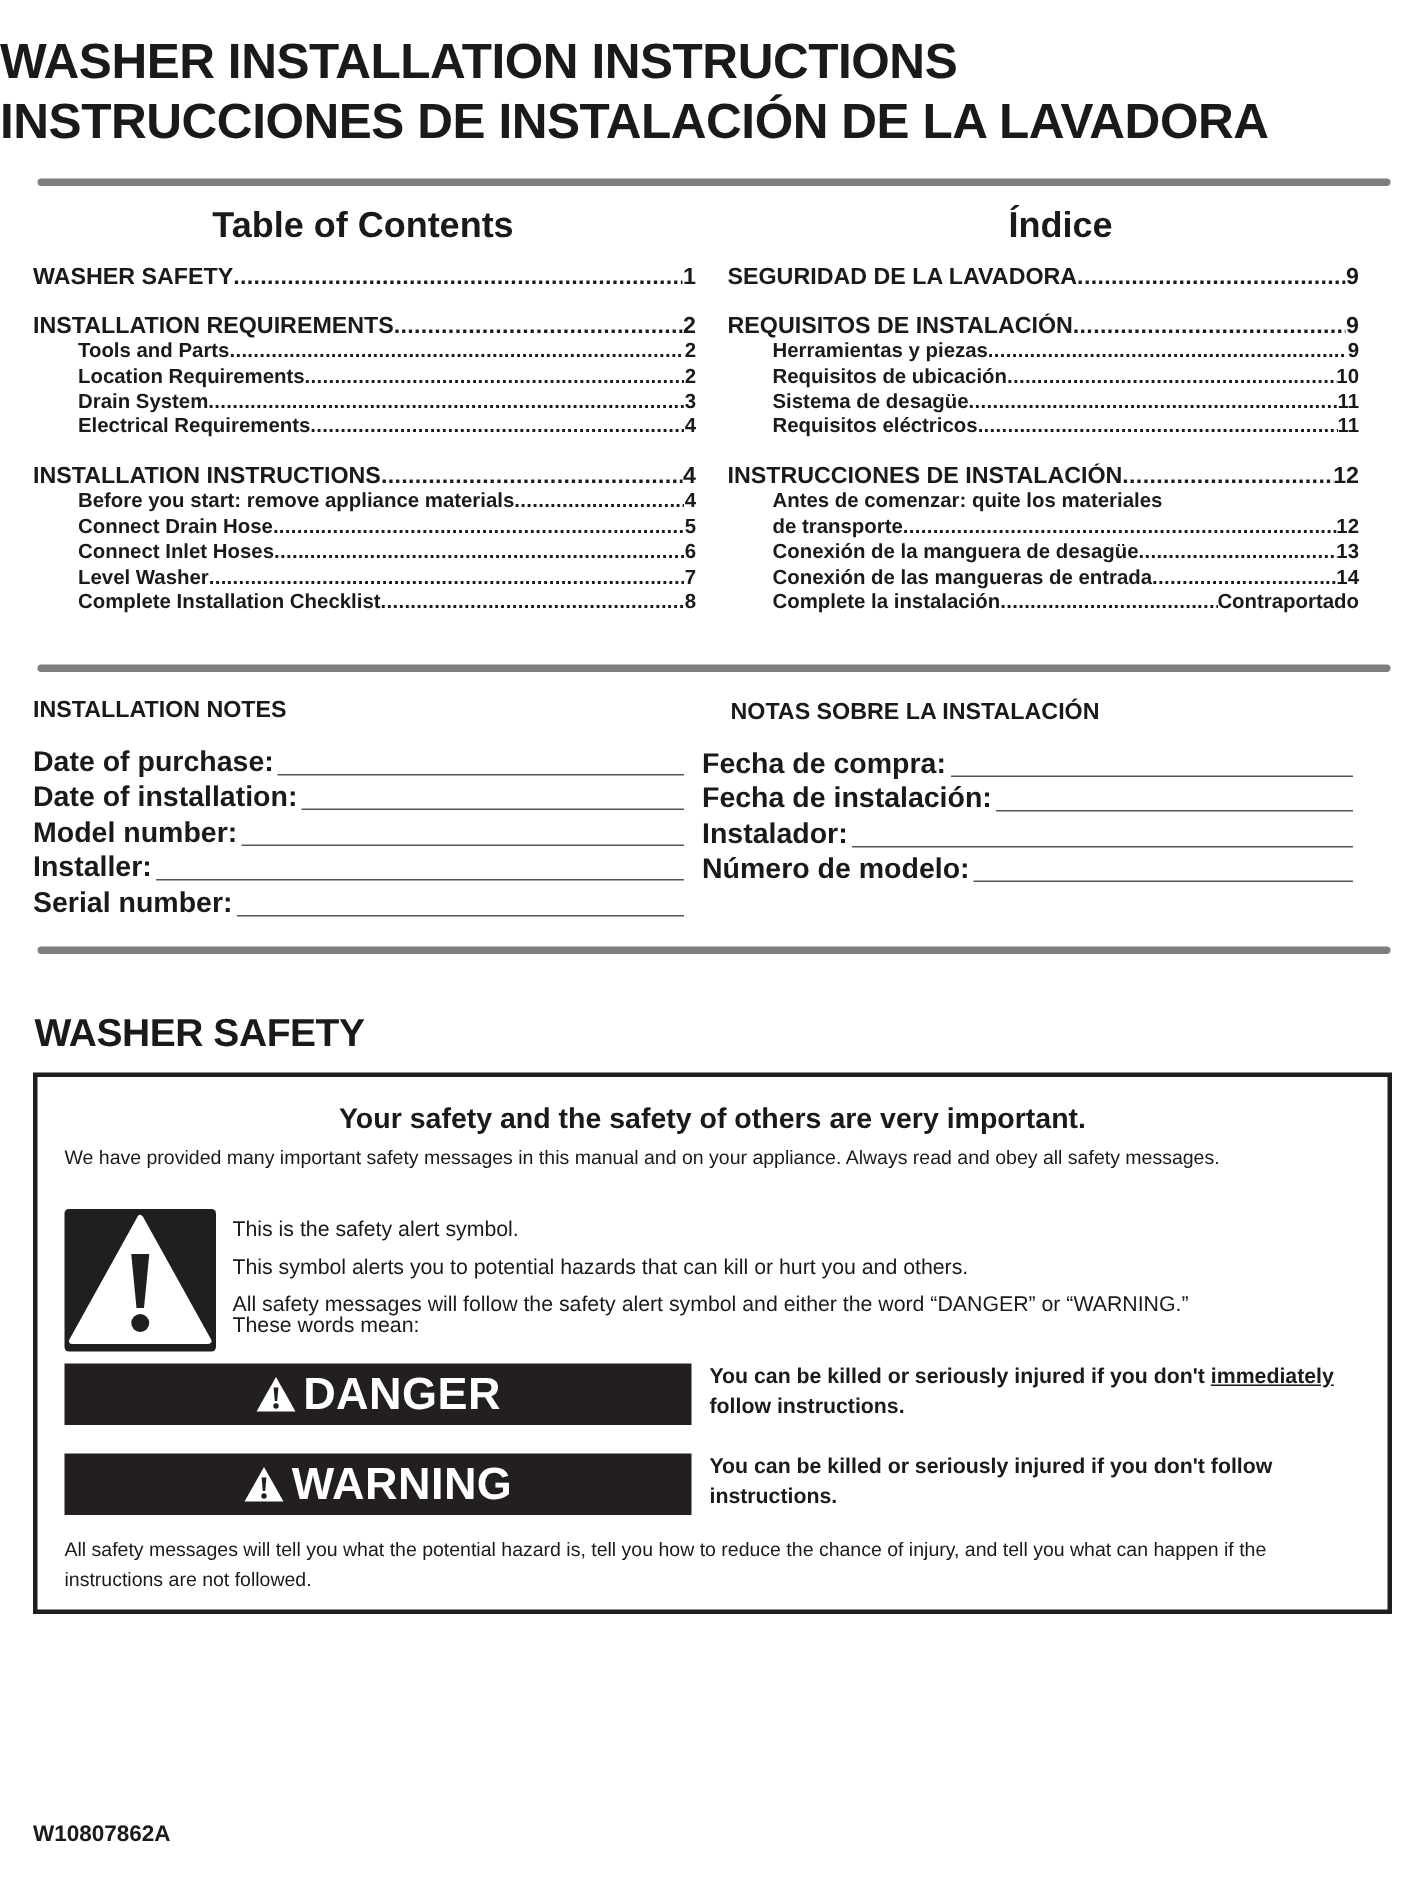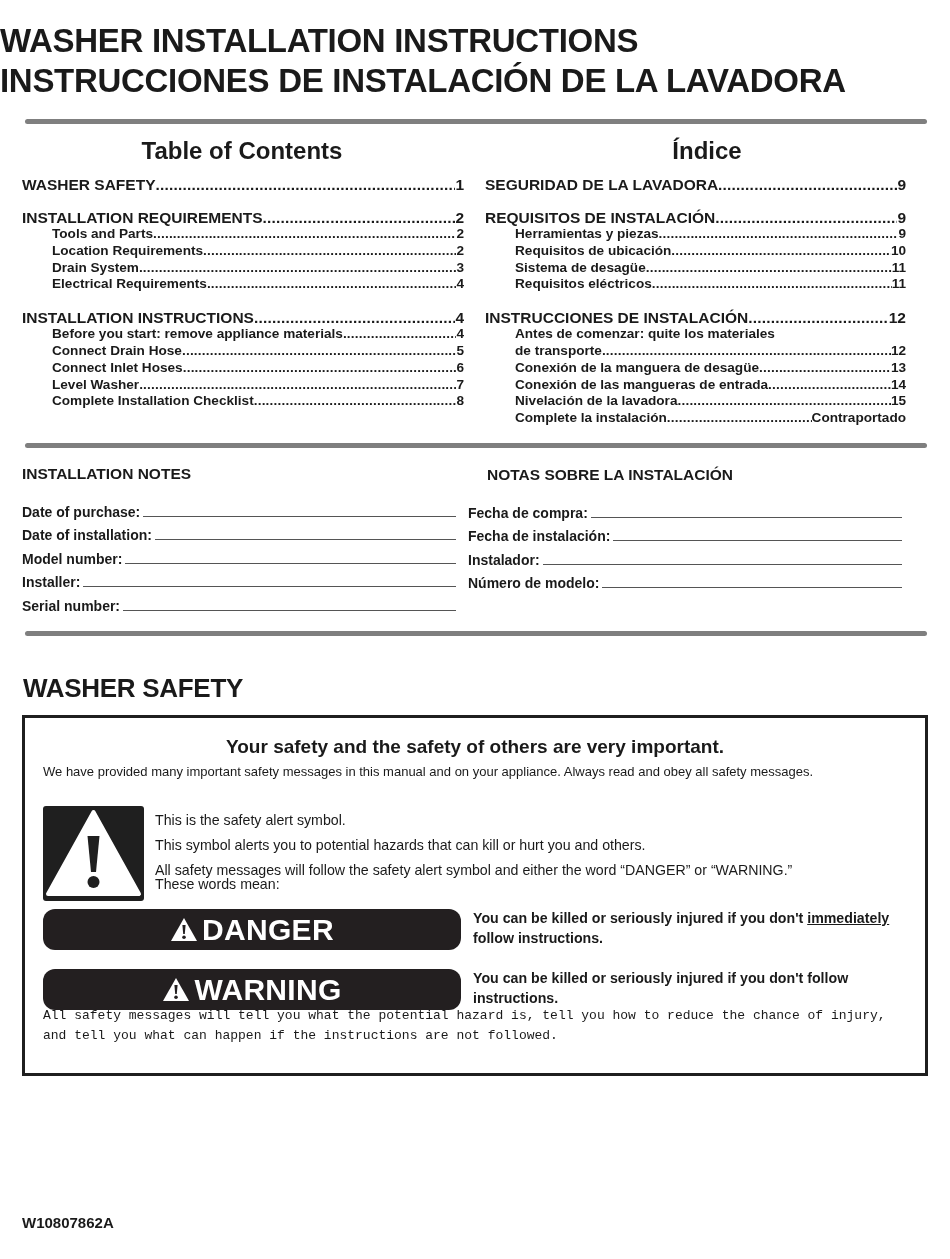--- a/index.html
+++ b/index.html
@@ -13,35 +13,35 @@
   .toc { position: absolute; width: 444px; font-weight: bold; }
   .toc-row { display: flex; align-items: baseline; white-space: nowrap; overflow: hidden; }
   .toc-row.main { font-size: 15.5px; height: 17px; line-height: 17px; }
   .toc-row.sub { font-size: 13.6px; height: 16.8px; line-height: 16.8px; padding-left: 30px; }
   .toc-row .lbl { flex: 0 0 auto; }
   .toc-row .dots { flex: 1 1 auto; overflow: hidden; white-space: nowrap; }
   .toc-row .dots::after { content: "..............................................................................................................................................................................................................................."; letter-spacing: 0.2px; }
   .toc-row .pg { flex: 0 0 auto; }
   .gap { height: 16px; }
   .notes-head { position: absolute; font-size: 15.5px; font-weight: bold; }
-  .notes { position: absolute; width: 434px; font-weight: bold; font-size: 14px; }
+  .notes { position: absolute; width: 434px; font-weight: bold; font-size: 19px; }
   .note-row { display: flex; align-items: flex-end; height: 23.5px; }
   .note-row .nl { flex: 0 0 auto; margin-right: 3px; }
   .note-row .line { flex: 1 1 auto; border-bottom: 1.3px solid #555; margin-bottom: 3px; }
   .safety-title { position: absolute; left: 23px; top: 673px; font-size: 26px; font-weight: bold; letter-spacing: -0.3px; }
   .safety-box { position: absolute; left: 22px; top: 715px; width: 906px; height: 361px;
                 border: 3px solid #1f1f1f; box-sizing: border-box; }
   .box-head { position: absolute; top: 18px; left: 0; width: 100%; text-align: center; font-weight: bold; font-size: 19px; }
   .box-p { position: absolute; font-size: 13px; line-height: 19.5px; }
   .alert-img { position: absolute; left: 18px; top: 88px; width: 101px; height: 95px; background: #1f1f1f; border-radius: 3px; }
   .alert-lines { position: absolute; left: 130px; top: 94px; font-size: 14.2px; }
   .alert-lines div { height: 24.8px; }
   .alert-lines .last { margin-top: -10px; }
   .sig-bar { position: absolute; left: 18px; width: 418px; height: 41px; background: #231f20; color: #fff;
-             display: flex; align-items: center; justify-content: center; font-weight: bold; font-size: 30px; letter-spacing: 0.3px; border-radius: 12px; }
+             display: flex; align-items: center; justify-content: center; font-weight: bold; font-size: 30px; letter-spacing: 0.3px; }
   .sig-bar svg { margin-right: 4px; }
   .sig-text { position: absolute; left: 448px; width: 450px; font-weight: bold; font-size: 14.2px; line-height: 19.5px; }
   .sig-text u { text-decoration: underline; }
   .doc-num { position: absolute; left: 22px; top: 1214px; font-weight: bold; font-size: 15px; }
 </style>
 </head>
 <body>
 
 <div class="main-title t1">WASHER INSTALLATION INSTRUCTIONS</div>
 <div class="main-title t2">INSTRUCCIONES DE INSTALACIÓN DE LA LAVADORA</div>
@@ -164,25 +164,20 @@
       <span class="lbl">Conexión de la manguera de desagüe</span>
       <span class="dots"></span>
       <span class="pg">13</span>
     </div>
     <div class="toc-row sub">
       <span class="lbl">Conexión de las mangueras de entrada </span>
       <span class="dots"></span>
       <span class="pg">14</span>
     </div>
     <div class="toc-row sub">
-      <span class="lbl">Nivelación de la lavadora </span>
-      <span class="dots"></span>
-      <span class="pg">15</span>
-    </div>
-    <div class="toc-row sub">
       <span class="lbl">Complete la instalación</span>
       <span class="dots"></span>
       <span class="pg">Contraportado</span>
     </div>
   </div>
 
 <div class="rule" style="top:443px;"></div>
 
 <div class="notes-head" style="left:22px; top:465px;">INSTALLATION NOTES</div>
 <div class="notes-head" style="left:487px; top:466px;">NOTAS SOBRE LA INSTALACIÓN</div>
@@ -266,16 +261,16 @@
   <div class="sig-bar" style="top:251px;">
     <svg width="28" height="25" viewBox="0 0 28 25">
       <path d="M14 1 L27 24 L1 24 Z" fill="#fff"></path>
       <path d="M12.4 8 L15.6 8 L14.8 17 L13.2 17 Z" fill="#231f20"></path>
       <circle cx="14" cy="20.3" r="1.8" fill="#231f20"></circle>
     </svg>
     <span>WARNING</span>
   </div>
   <div class="sig-text" style="top:251px; width:420px;">You can be killed or seriously injured if you don't follow instructions.</div>
 
-  <div class="box-p" style="left:18px; top:288px; width:870px;font-family:Liberation Mono, monospace;">All safety messages will tell you what the potential hazard is, tell you how to reduce the chance of injury, and tell you what can happen if the instructions are not followed.</div>
+  <div class="box-p" style="left:18px; top:305px; width:870px;">All safety messages will tell you what the potential hazard is, tell you how to reduce the chance of injury, and tell you what can happen if the instructions are not followed.</div>
 </div>
 
 <div class="doc-num">W10807862A</div>
 
 </body></html>

